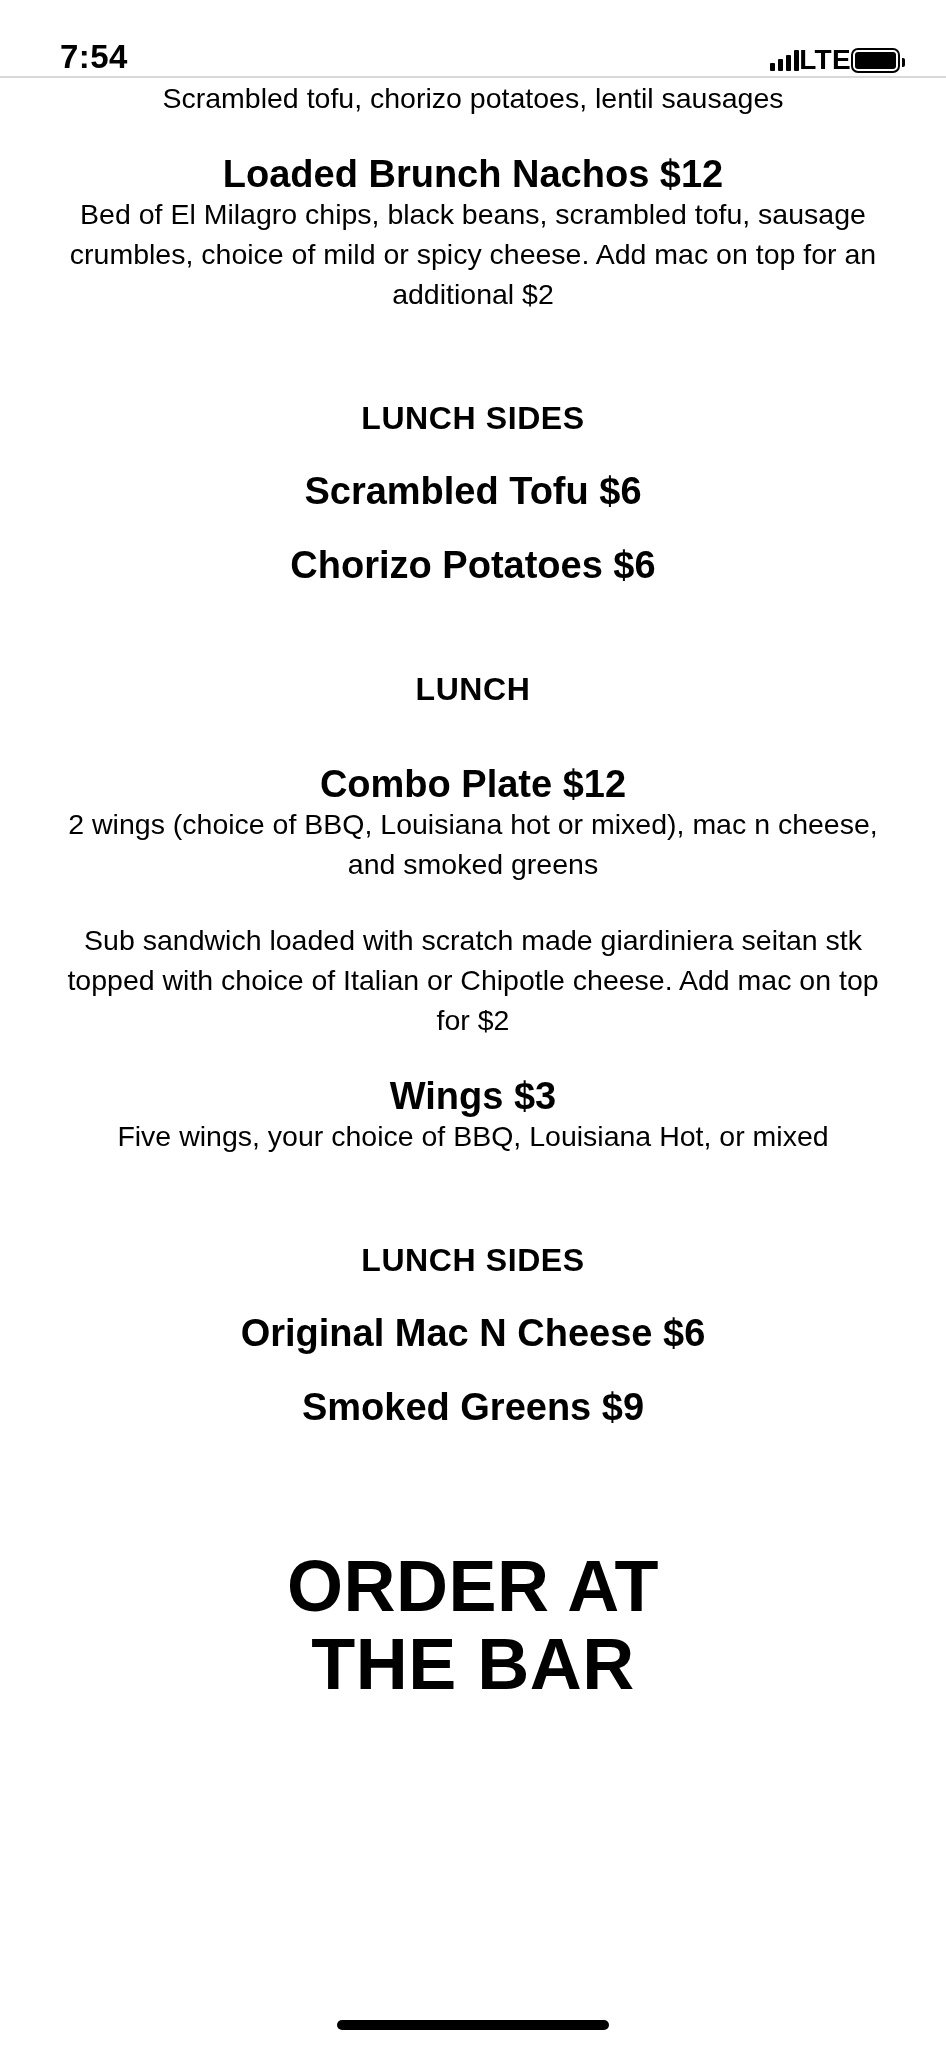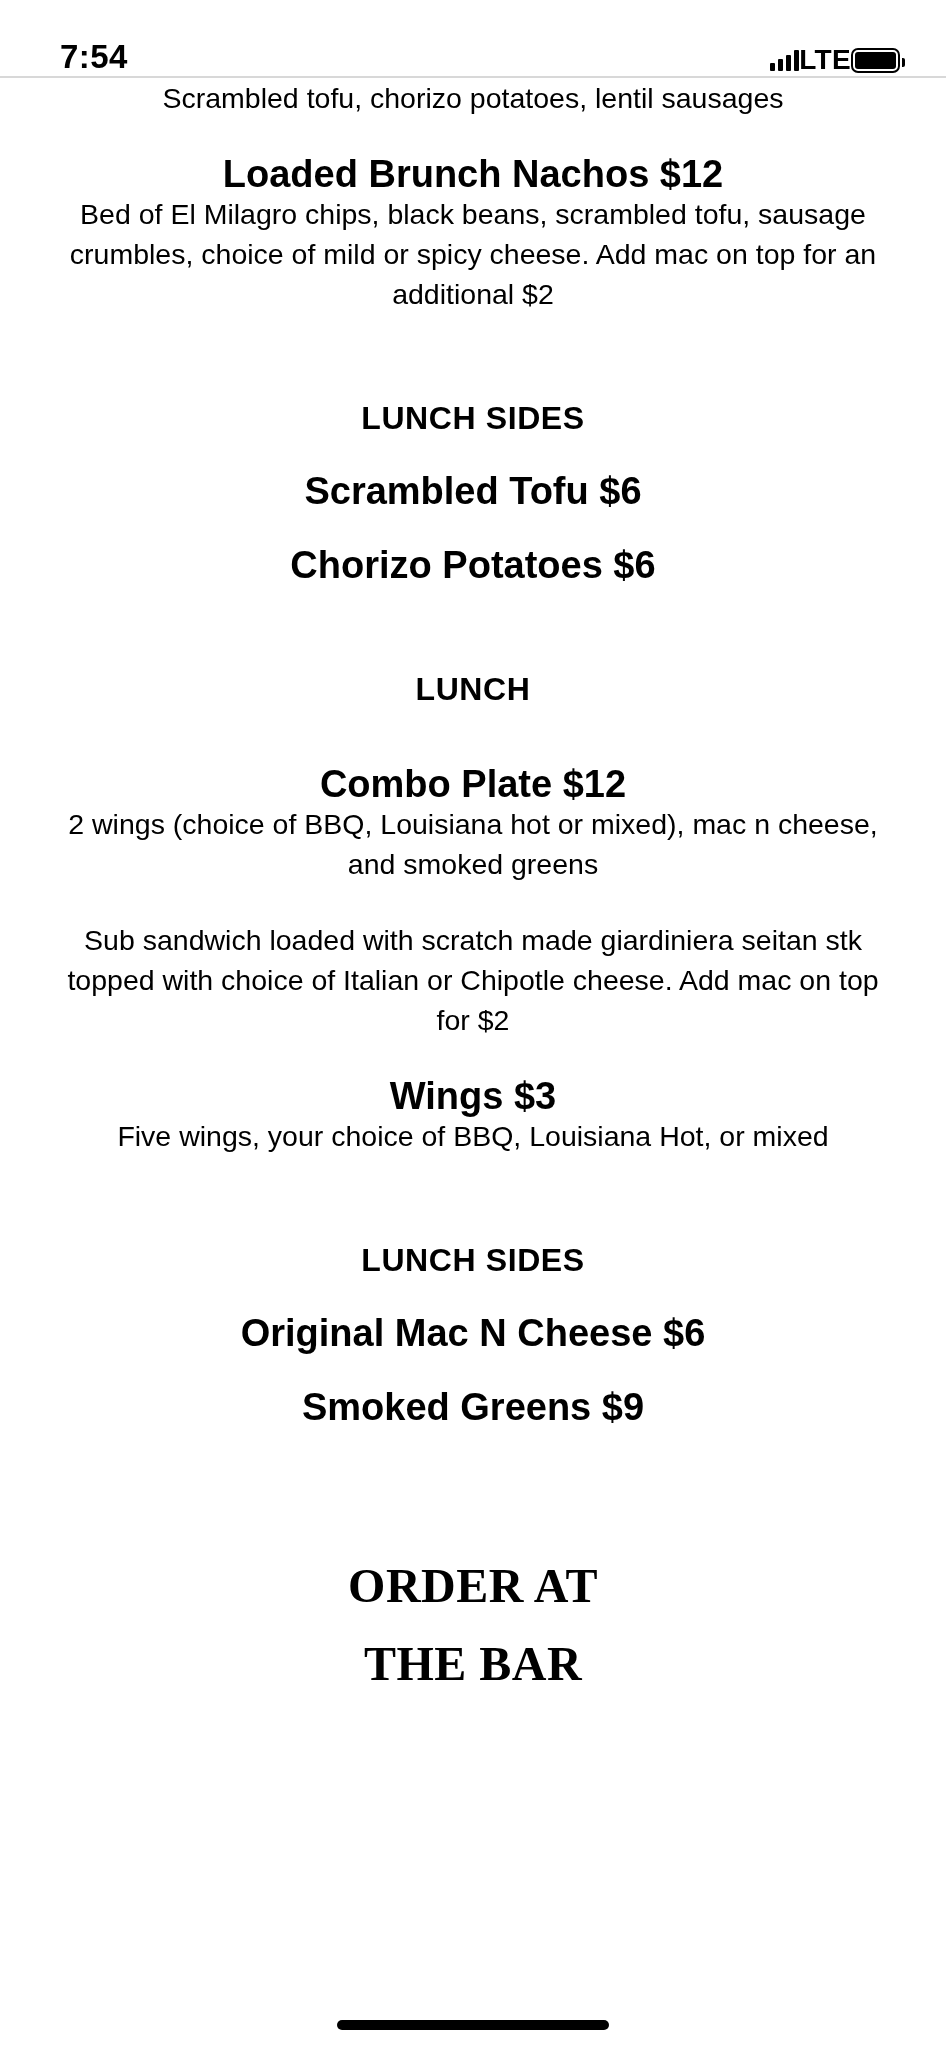--- a/index.html
+++ b/index.html
@@ -122,25 +122,24 @@
   }
   .spacer-lg { height: 86px; }
   .spacer-md { height: 56px; }
   .spacer-sm { height: 34px; }
 
   .order-banner {
     margin-top: 120px;
     text-align: center;
   }
   .order-banner div {
-    font-size: 48px;
+    font-size: 72px;
     font-weight: bold;
     line-height: 78px;
     letter-spacing: 0.5px;
-    font-family: Liberation Serif, serif;
   }
 
   .home-indicator-wrap {
     position: absolute;
     bottom: 18px;
     left: 0;
     width: 100%;
     display: flex;
     justify-content: center;
   }

